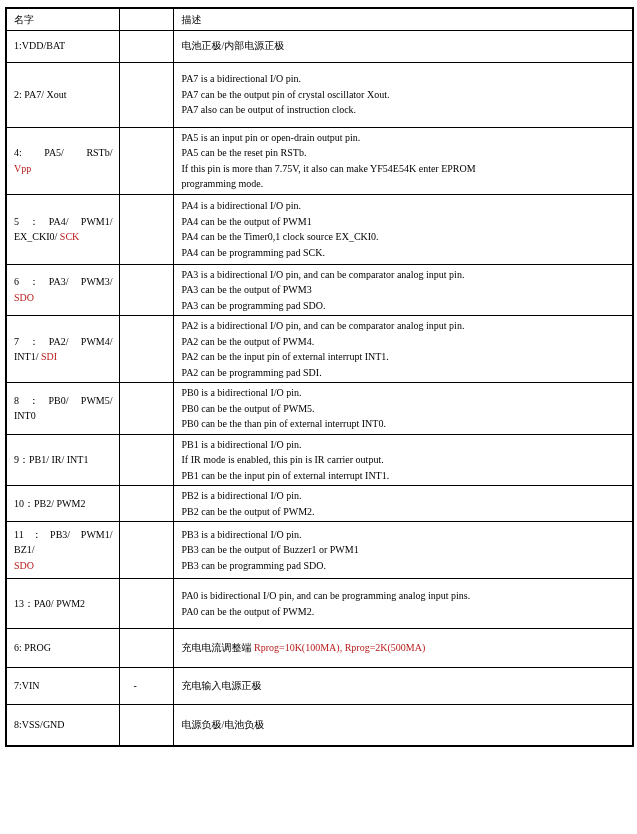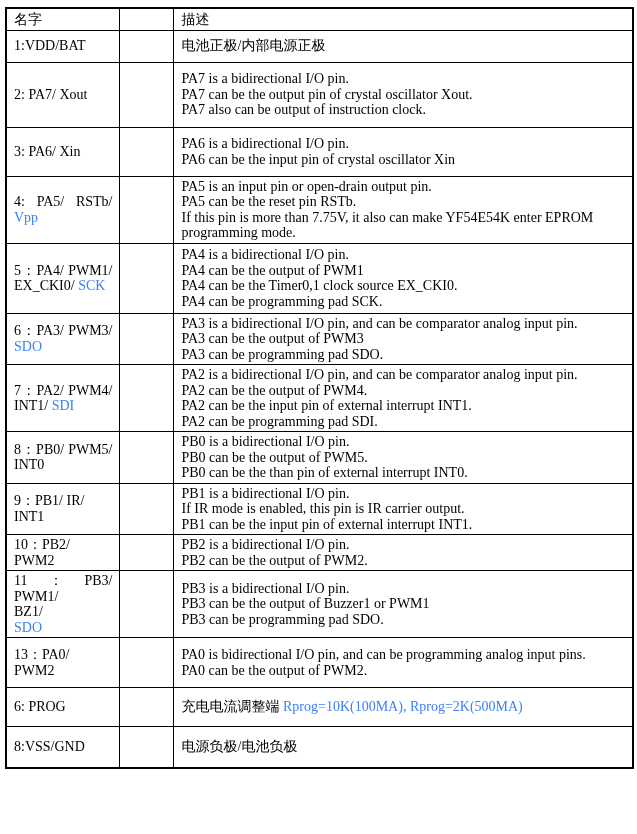--- a/index.html
+++ b/index.html
@@ -16,31 +16,31 @@
     left: 5px;
     top: 7px;
     width: 627px;
     border-collapse: collapse;
     table-layout: fixed;
     border: 2px solid #000;
   }
   #doc-table td {
     border: 1px solid #000;
     vertical-align: middle;
-    font-size: 14px;
+    font-size: 10px;
     line-height: 15.5px;
     overflow: hidden;
     font-family: Liberation Serif, serif;
   }
   td.name-cell { padding: 2px 6px 2px 7px; }
   td.mid-cell  { padding: 2px 4px 2px 14px; }
   td.desc-cell { padding: 2px 8px 2px 8px; }
   .ln { white-space: pre-wrap; }
   .jst { text-align: justify; text-align-last: justify; }
-  .red { color: #3b82f6; }
+  .red { color: #b91c1c; }
   .col-name { width: 113px; }
   .col-mid  { width: 54px; }
   .col-desc { width: 460px; }
 </style>
 </head>
 <body>
 
 <table id="doc-table">
   <colgroup>
     <col class="col-name">
@@ -66,30 +66,20 @@
         <td class="name-cell">
           <div class="ln"><span class="">2: PA7/ Xout</span></div>
         </td>
         <td class="mid-cell"></td>
         <td class="desc-cell">
           <div class="ln"><span class="">PA7 is a bidirectional I/O pin.</span></div>
           <div class="ln"><span class="">PA7 can be the output pin of crystal oscillator Xout.</span></div>
           <div class="ln"><span class="">PA7 also can be output of instruction clock.</span></div>
         </td>
       </tr>
-      <tr style="height: 49px;">
-        <td class="name-cell">
-          <div class="ln"><span class="">3: PA6/ Xin</span></div>
-        </td>
-        <td class="mid-cell"></td>
-        <td class="desc-cell">
-          <div class="ln"><span class="">PA6 is a bidirectional I/O pin.</span></div>
-          <div class="ln"><span class="">PA6 can be the input pin of crystal oscillator Xin</span></div>
-        </td>
-      </tr>
       <tr style="height: 61px;">
         <td class="name-cell">
           <div class="ln jst"><span class="">4: PA5/ RSTb/</span></div>
           <div class="ln"><span class="red">Vpp</span></div>
         </td>
         <td class="mid-cell"></td>
         <td class="desc-cell">
           <div class="ln"><span class="">PA5 is an input pin or open-drain output pin.</span></div>
           <div class="ln"><span class="">PA5 can be the reset pin RSTb.</span></div>
           <div class="ln"><span class="">If this pin is more than 7.75V, it also can make YF54E54K enter EPROM</span></div>
@@ -192,20 +182,29 @@
       </tr>
       <tr style="height: 39px;">
         <td class="name-cell">
           <div class="ln"><span class="">6: PROG</span></div>
         </td>
         <td class="mid-cell"></td>
         <td class="desc-cell">
           <div class="ln"><span class="">充电电流调整端 </span><span class="red">Rprog=10K(100MA), Rprog=2K(500MA)</span></div>
         </td>
       </tr>
+      <tr style="height: 37px;">
+        <td class="name-cell">
+          <div class="ln"><span class="">7:VIN</span></div>
+        </td>
+        <td class="mid-cell">-</td>
+        <td class="desc-cell">
+          <div class="ln"><span class="">充电输入电源正极</span></div>
+        </td>
+      </tr>
       <tr style="height: 41px;">
         <td class="name-cell">
           <div class="ln"><span class="">8:VSS/GND</span></div>
         </td>
         <td class="mid-cell"></td>
         <td class="desc-cell">
           <div class="ln"><span class="">电源负极/电池负极</span></div>
         </td>
       </tr>
     </tbody>

